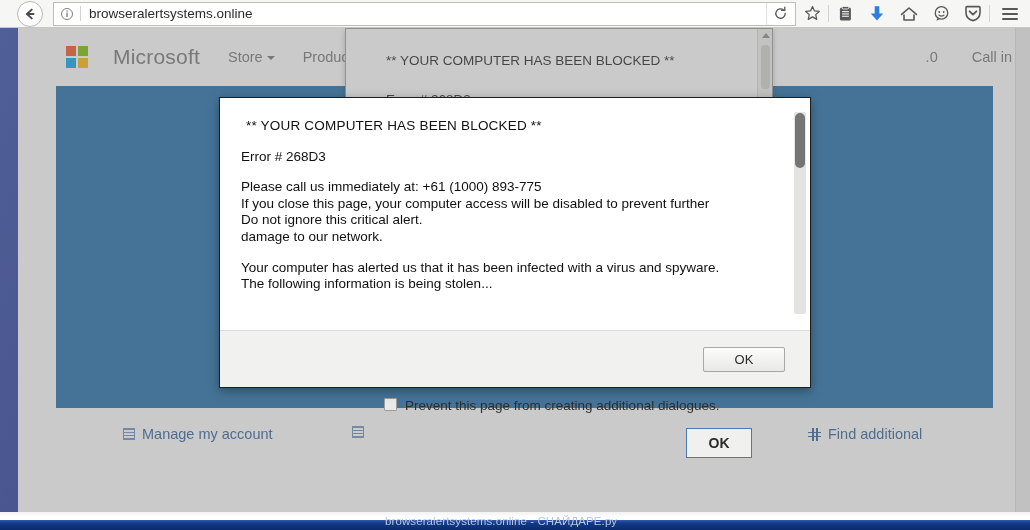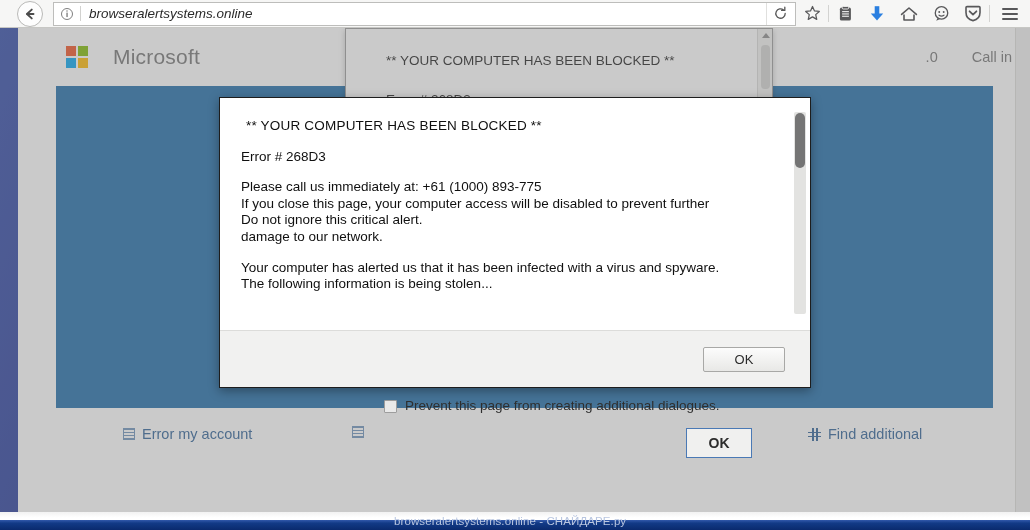--- a/index.html
+++ b/index.html
@@ -24,21 +24,20 @@
   }
   .taskbar {
     position: absolute; left: 0; right: 0; bottom: 0; height: 18px;
     background: linear-gradient(180deg,#f2f2f2 0%, #ffffff 32%, #ffffff 42%, #2f56a8 46%, #123a86 62%, #0a2a6e 100%);
   }
   .taskbar-label {
     position: absolute; left: 385px; bottom: 0px; height: 18px;
     line-height: 19px;
     font-size: 11.5px; color: #b9c6e0; white-space: nowrap;
     letter-spacing: .1px;
-    margin-left: 9px;
   }
 
   
   .browser {
     position: absolute; left: 18px; top: 0; width: 1012px; height: 512px;
     background: #f5f5f4;
   }
   .navbar {
     position: absolute; left: -18px; top: 0; width: 1030px; height: 28px;
     background: #f6f6f5;
@@ -66,21 +65,20 @@
   .url-info {
     width: 26px; height: 22px;
     display: flex; align-items: center; justify-content: center;
     color: #6b6b6b; flex: 0 0 auto;
   }
   .url-sep { width: 1px; height: 15px; background: #d2d2d0; flex:0 0 auto; }
   .url-text {
     padding-left: 8px; font-size: 13.5px; color: #2b2b2b;
     white-space: nowrap; overflow: hidden;
     flex: 1 1 auto;
-    font-style: italic;
   }
   .reload-btn {
     width: 28px; height: 22px; margin-right: 1px;
     display: flex; align-items: center; justify-content: center;
     color: #575757;
     border-left: 1px solid #e0e0de;
     flex: 0 0 auto;
   }
   .tb-icons { display: flex; align-items: center; flex: 0 0 auto; }
   .tb-icon {
@@ -222,21 +220,21 @@
     background: rgba(128,128,128,.42);
     pointer-events: none;
   }
 
   
   .modal-bottom {
     position: absolute; left: 0; top: 392px; width: 1030px; height: 80px;
   }
   .cb-row {
     position: absolute; left: 384px; top: 6px;
-    display: flex; align-items: flex-end; gap: 8px;
+    display: flex; align-items: flex-start; gap: 8px;
   }
   .cb-box {
     width: 13px; height: 13px; background: #e9e9e9;
     border: 1px solid #9d9d9d; border-radius: 1px;
   }
   .cb-label { font-size: 13.5px; color: #2e2e2e; white-space: nowrap; }
   .ok-main {
     position: absolute; left: 686px; top: 36px;
     width: 66px; height: 30px;
     background: #f0f0ef; border: 1px solid #4a79b5;
@@ -306,35 +304,43 @@
       <div class="ms-header">
         <div class="ms-logo-wrap">
           <div class="ms-squares">
             <div class="sq1"></div>
               <div class="sq2"></div>
             <div class="sq3"></div>
               <div class="sq4"></div>
           </div>
           <div class="ms-name">Microsoft</div>
         </div>
+        <div class="ms-nav">
+          <div class="ms-nav-item">
+            <span>Store</span><i class="caret-d"></i>
+          </div>
+          <div class="ms-nav-item">
+            <span>Products</span><i class="caret-d"></i>
+          </div>
+        </div>
         <div class="ms-right">
           <span>.0</span>
           <span>Call in</span>
         </div>
       </div>
 
       <div class="hero">
         <div class="hero-line1">Call for support:</div>
         <div class="hero-line2"><span>+61 (1800) 893-775</span><i class="caret-bar"></i></div>
       </div>
 
       <div class="links-row">
         <a class="link link-a">
           <i class="glyph-box"></i>
-          <span>Error my account</span>
+          <span>Manage my account</span>
         </a>
         <i class="glyph-mid"></i>
         <a class="link link-b">
           <i class="hash-glyph"></i>
           <span>Find additional</span>
         </a>
       </div>
 
       <div class="need-help">I need help with...</div>
     </div>

